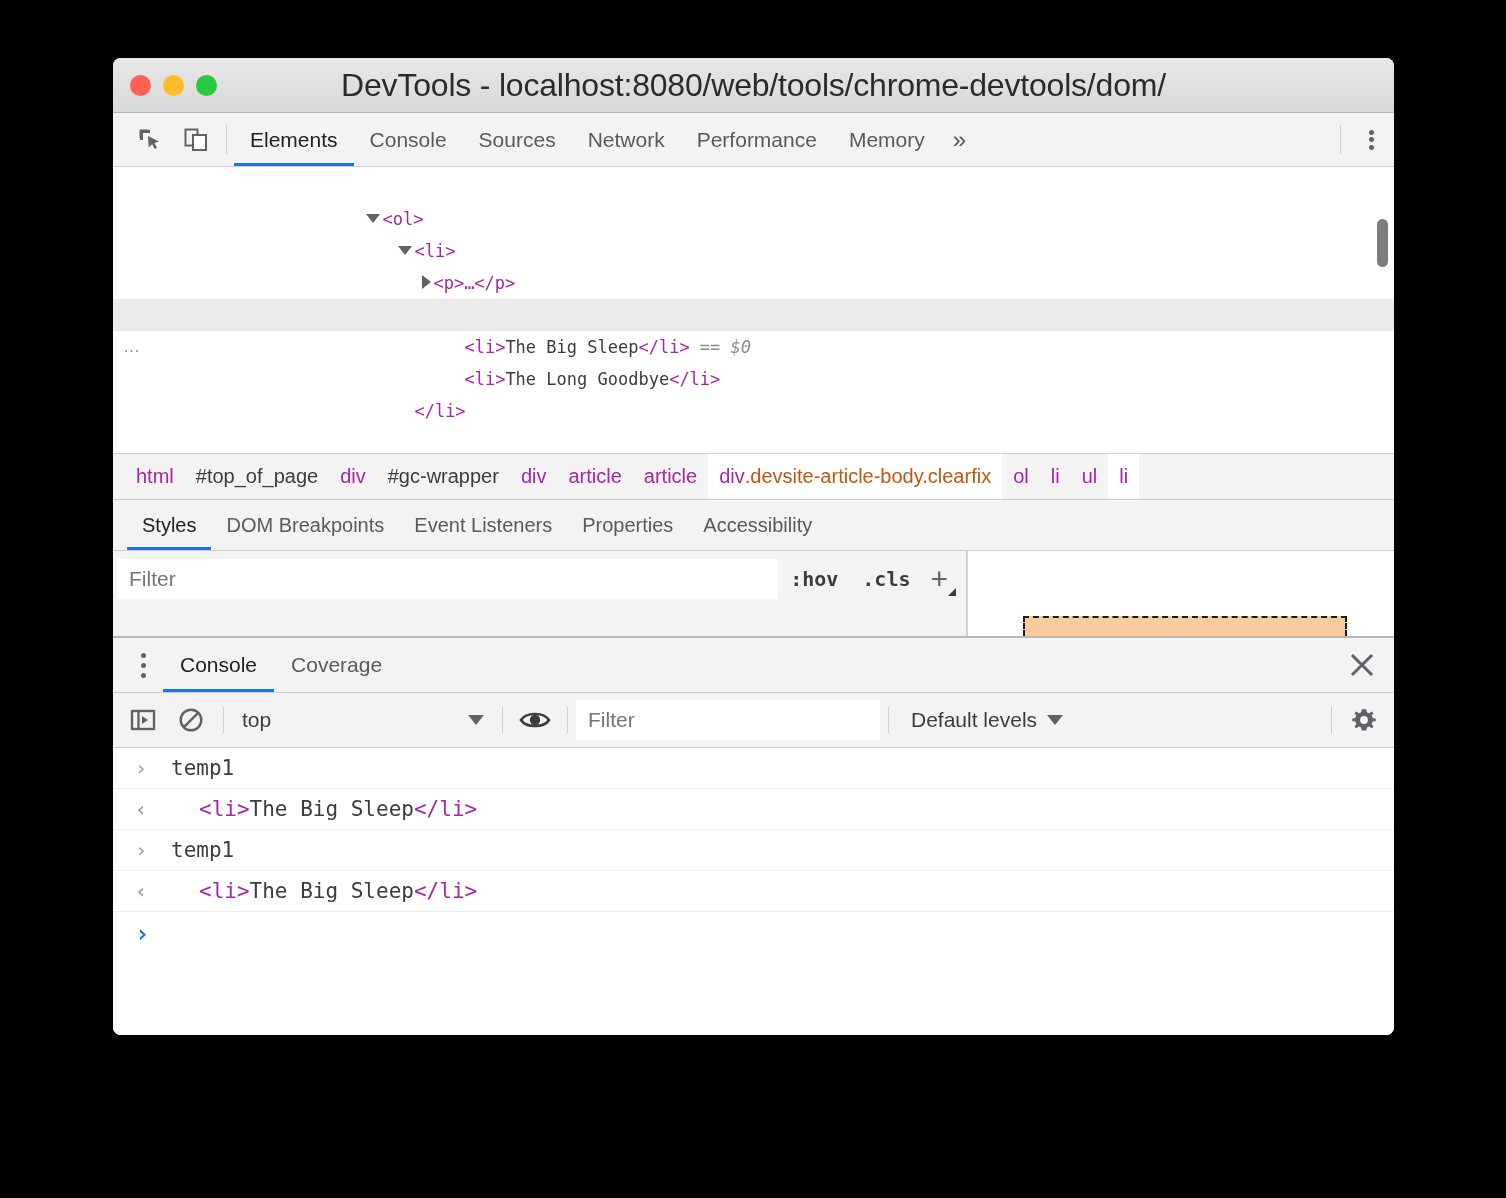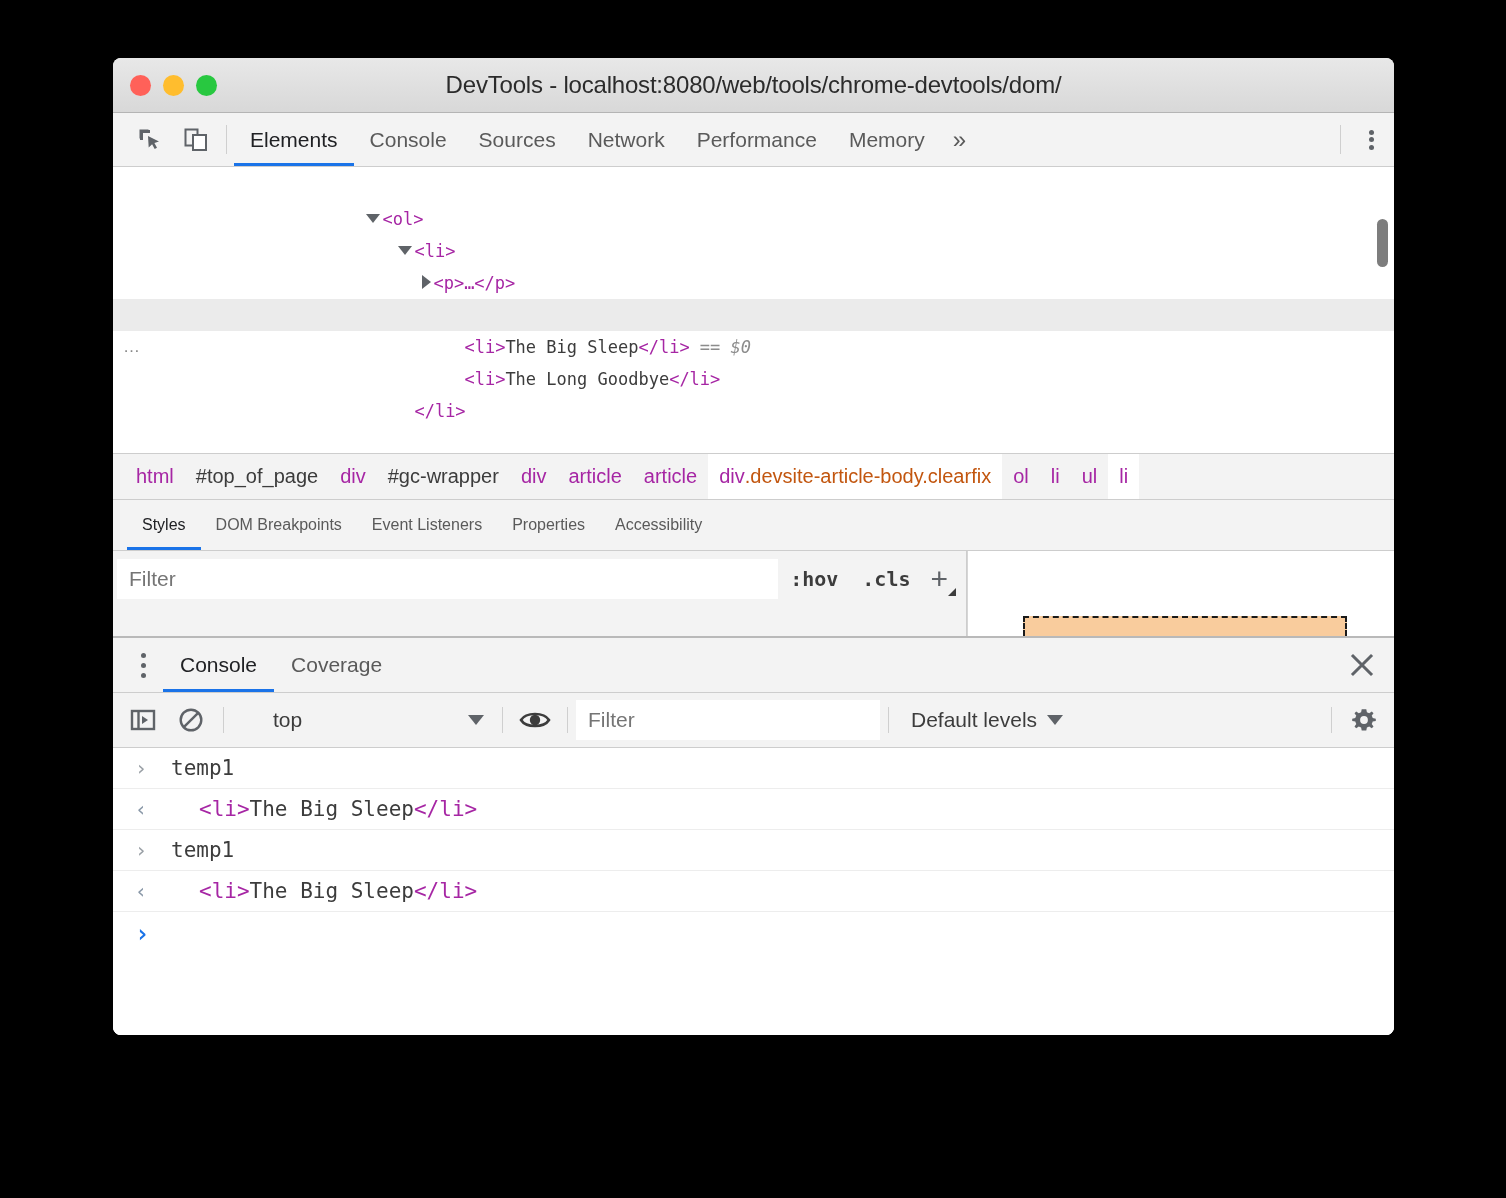--- a/index.html
+++ b/index.html
@@ -43,21 +43,21 @@
     margin-left: 17px;
   }
   .light { width: 21px; height: 21px; border-radius: 50%; }
   .light.red { background: #ff6159; }
   .light.yellow { background: #ffbd2e; }
   .light.green { background: #2ecc40; background: #28c840; }
   .title-text {
     position: absolute;
     left: 0; right: 0;
     text-align: center;
-    font-size: 24px;
+    font-size: 32px;
     color: #2b2b2b;
     font-family: "Liberation Sans", sans-serif;
     letter-spacing: -0.2px;
   }
 
   
   .maintabs {
     flex: 0 0 53px;
     height: 53px;
     background: #f3f3f3;
@@ -197,21 +197,21 @@
     height: 50px;
     background: #f3f3f3;
     border-bottom: 1px solid #cdcdcd;
     display: flex;
     align-items: stretch;
     padding-left: 14px;
   }
   .stab {
     display: flex; align-items: center;
     padding: 0 15px;
-    font-size: 16px;
+    font-size: 20px;
     color: #5a5a5a;
     position: relative;
     white-space: nowrap;
   }
   .stab.active { color: #202124; }
   .stab.active::after {
     content: "";
     position: absolute; left: 0; right: 0; bottom: 0;
     height: 3px; background: #1a73e8;
   }
@@ -347,21 +347,21 @@
     display: flex; align-items: center; justify-content: center;
   }
   .csep { width: 1px; height: 26px; background: #cfcfcf; margin: 0 8px; }
   .context-select {
     display: flex; align-items: center;
     width: 252px;
     padding-left: 10px;
     font-size: 21px;
     color: #3c3c3c;
   }
-  .context-select .cs-label { flex: 1 1 auto; margin-left: 31px; }
+  .context-select .cs-label { flex: 1 1 auto; }
   .caret-dn {
     width: 0; height: 0;
     border-left: 8px solid transparent;
     border-right: 8px solid transparent;
     border-top: 10px solid #5f6368;
     margin-right: 10px;
   }
   .console-filter {
     width: 290px;
     height: 38px;

